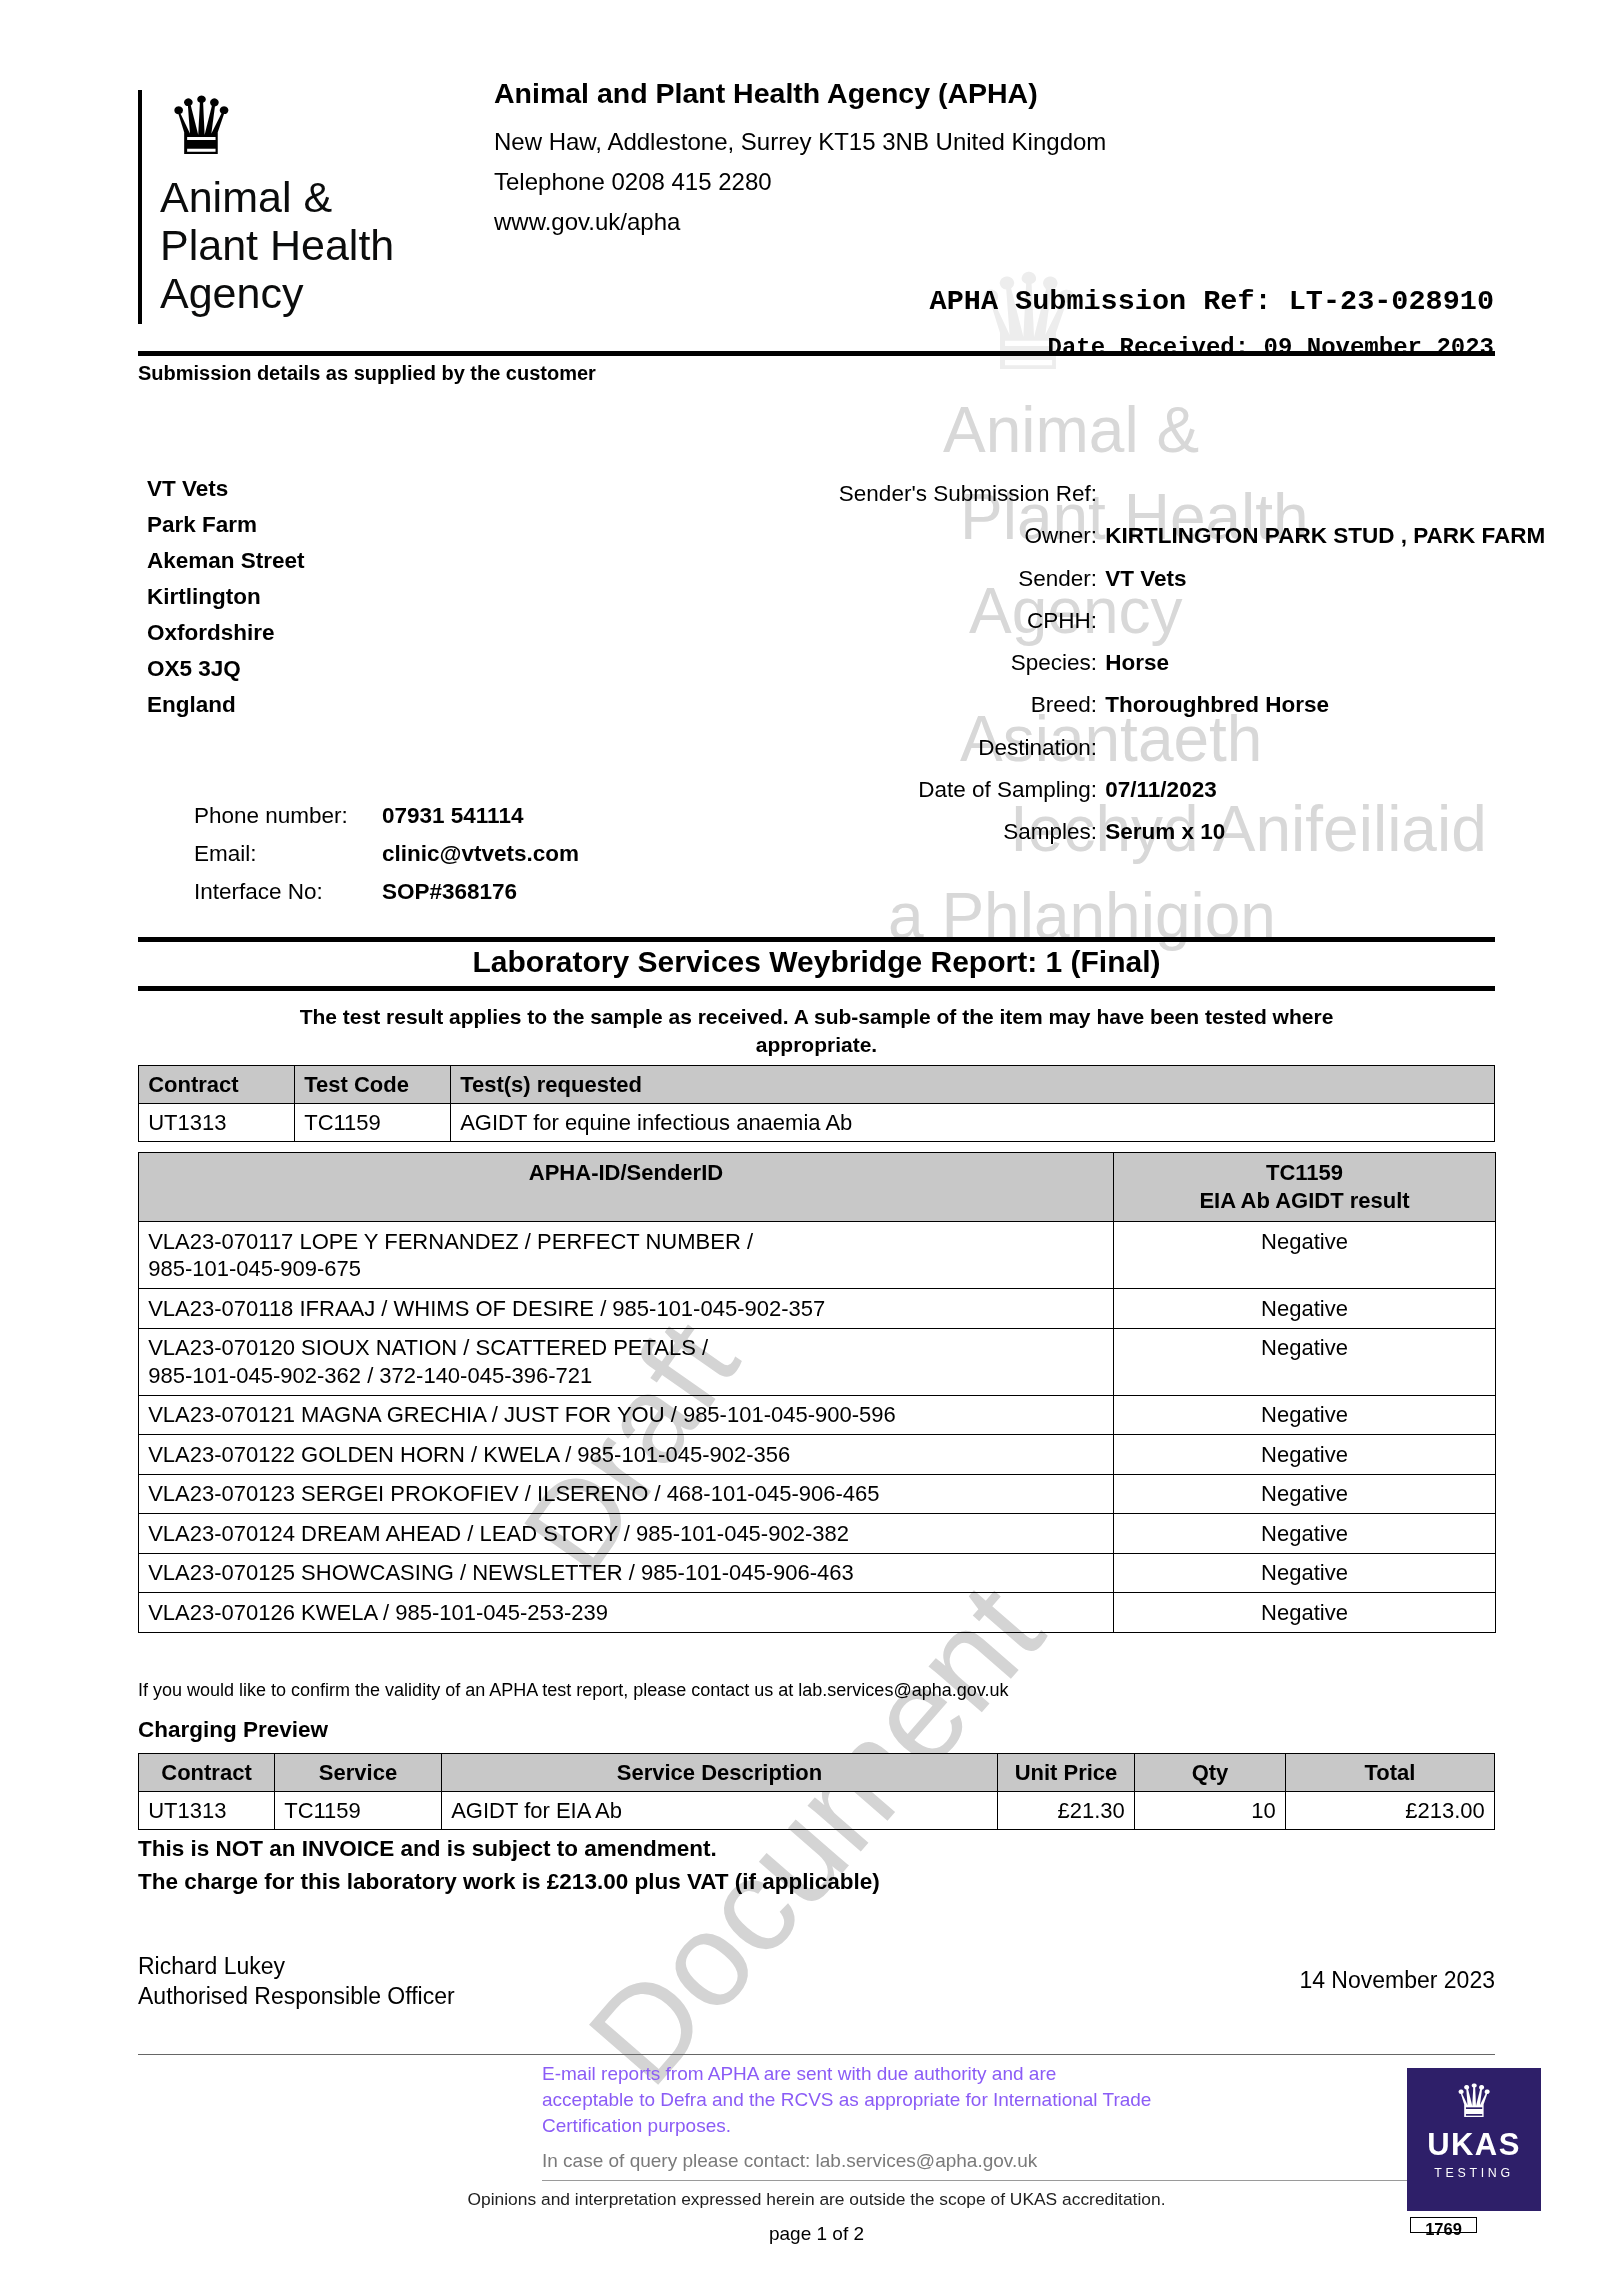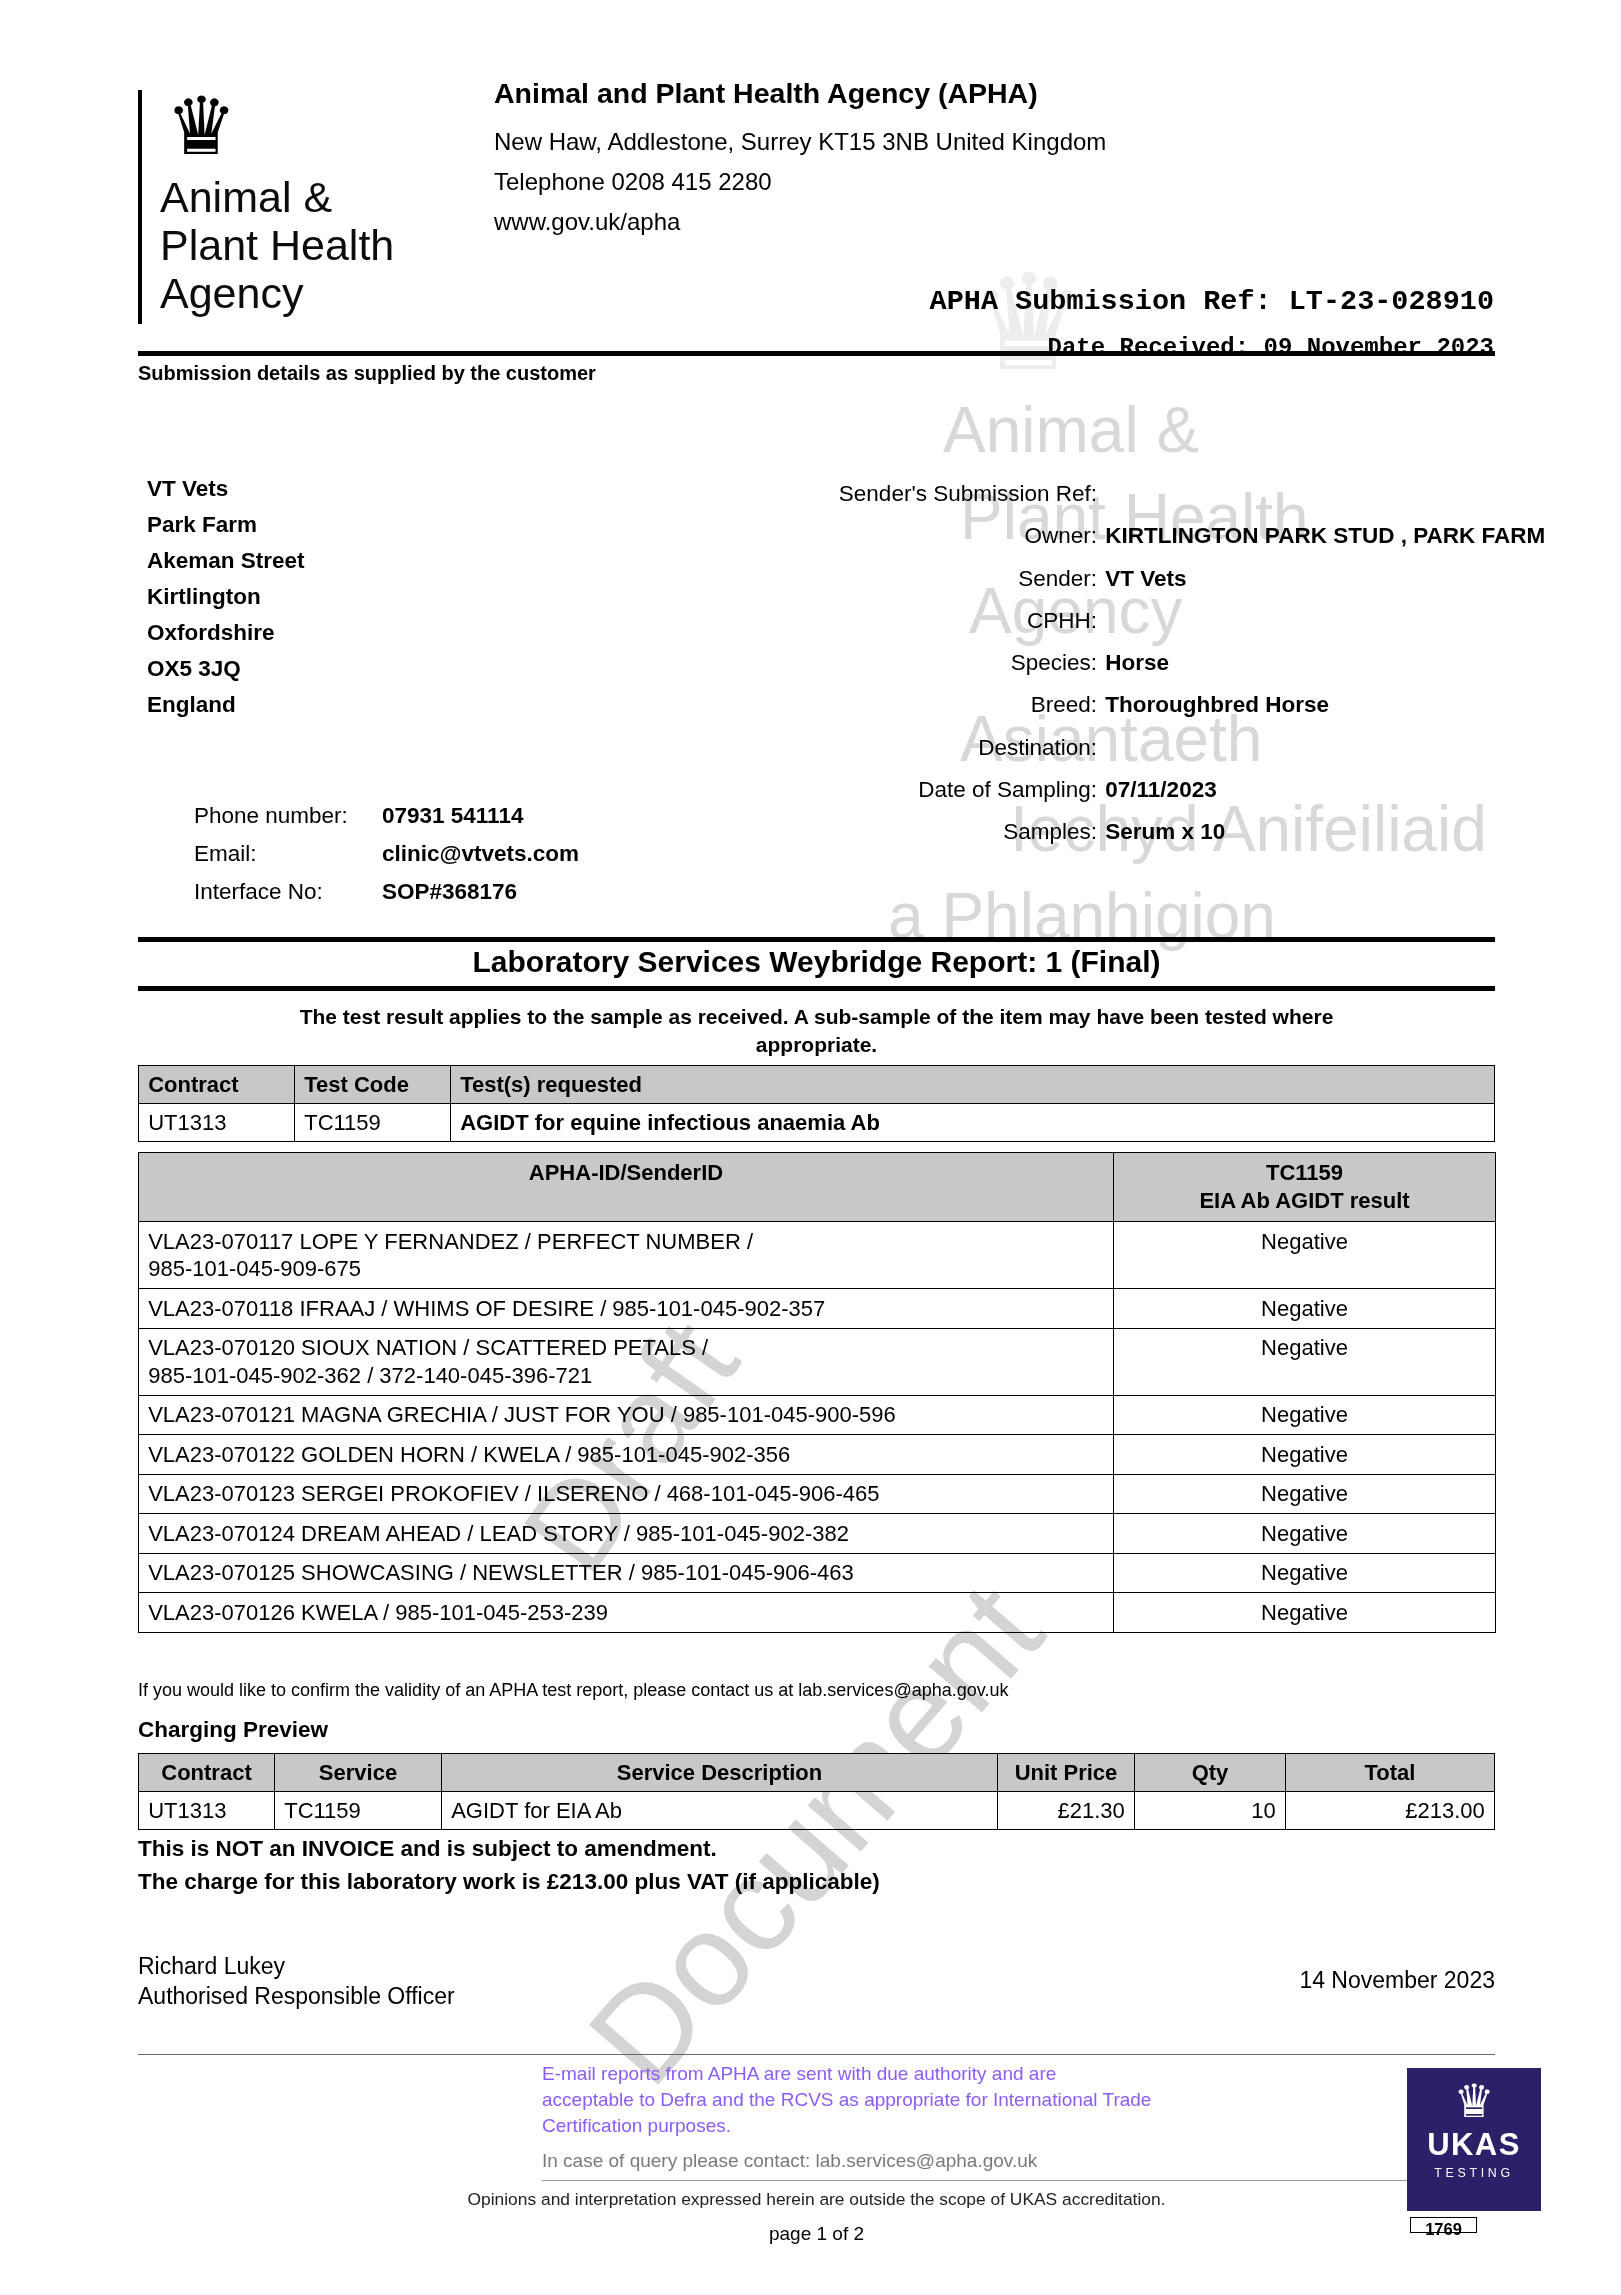--- a/index.html
+++ b/index.html
@@ -62,21 +62,21 @@
   .report-title { left:138px; top:942px; width:1357px; text-align:center; font-size:30px; font-weight:700; line-height:40px; }
   .report-subtitle { left:138px; top:1003px; width:1357px; text-align:center; font-size:21px; font-weight:700; line-height:27.5px; white-space:pre-line; }
 
   
   table { border-collapse:collapse; table-layout:fixed; width:100%; font-size:22px; }
   th, td { border:1.4px solid #000; padding:5.5px 9.2px; vertical-align:top; text-align:left; }
   th { background:#c8c8c8; font-weight:700; }
 
   .tests-table-wrap { left:138px; top:1065px; width:1357px; }
   .tests-table col.c1 { width:156px; } .tests-table col.c2 { width:156px; }
-  .tests-table td.req { font-weight:700; }
+  .tests-table td.req { font-weight:400; }
 
   .results-table-wrap { left:138px; top:1152px; width:1357px; }
   .results-table col.c1 { width:975px; } .results-table col.c2 { width:382px; }
   .results-table th { text-align:center; line-height:28.5px; }
   .results-table td { line-height:27.5px; }
   .results-table td.id-cell { white-space:pre-wrap; }
   .results-table td.result-cell { text-align:center; }
 
   .validity { left:138px; top:1680px; width:1357px; font-size:18px; }
   .charging-title { left:138px; top:1717px; font-size:22.5px; font-weight:700; }

